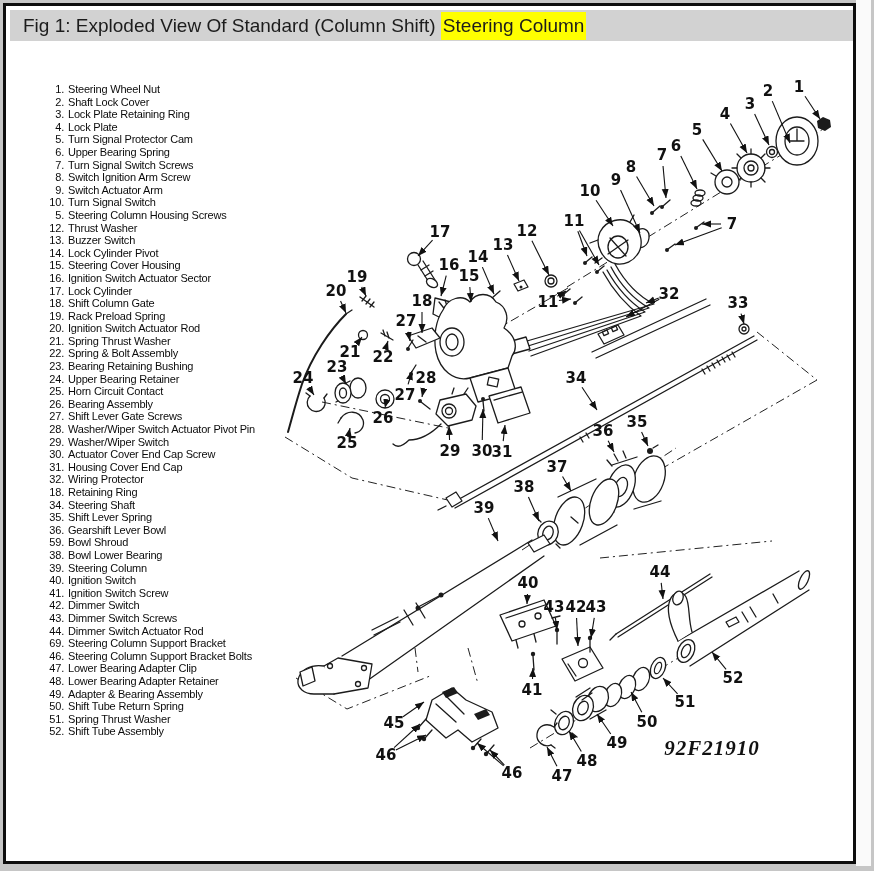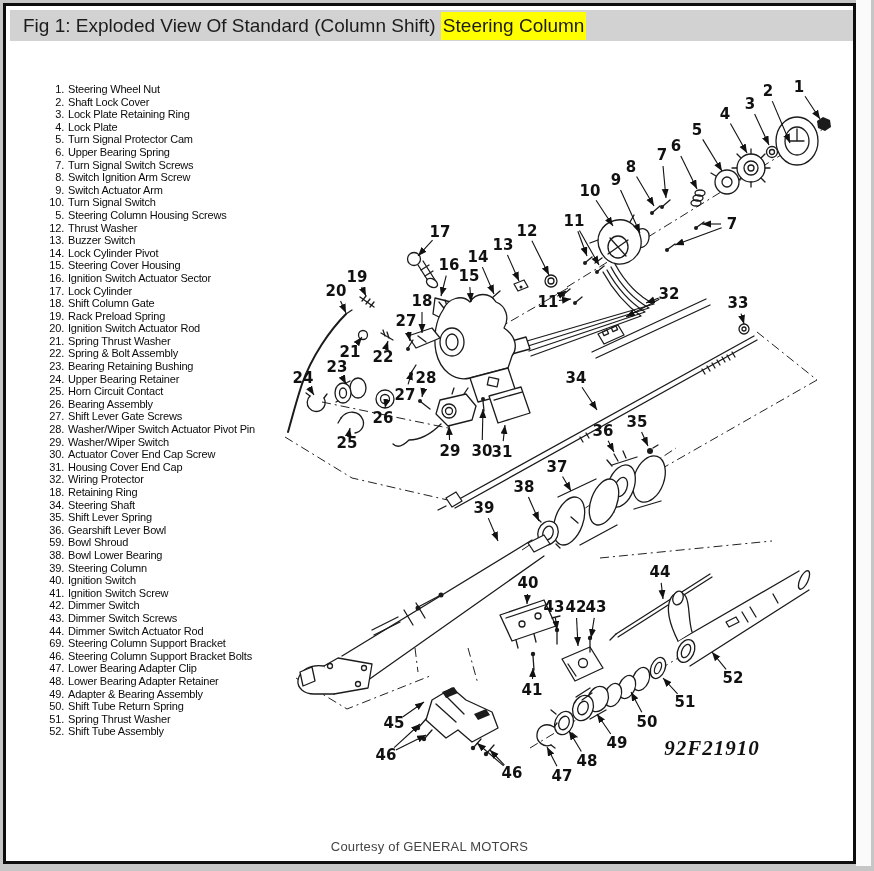--- a/index.html
+++ b/index.html
@@ -250,21 +250,20 @@
       <div class="pl-row">
         <span class="pl-num">51.</span>
         <span class="pl-lbl">Spring Thrust Washer</span>
       </div>
       <div class="pl-row">
         <span class="pl-num">52.</span>
         <span class="pl-lbl">Shift Tube Assembly</span>
       </div>
     </div>
 
-  <div class="credit">Courtesy of GENERAL MOTORS</div>
 </div>
 
 <svg class="diagram" width="874" height="871" viewBox="0 0 874 871">
   <defs>
     <marker id="arw" markerUnits="userSpaceOnUse" markerWidth="11" markerHeight="9" refX="9" refY="3.5" orient="auto">
       <path d="M0,0 L9,3.5 L0,7 Z" fill="#111"></path>
     </marker>
   </defs>
 
   <g>

